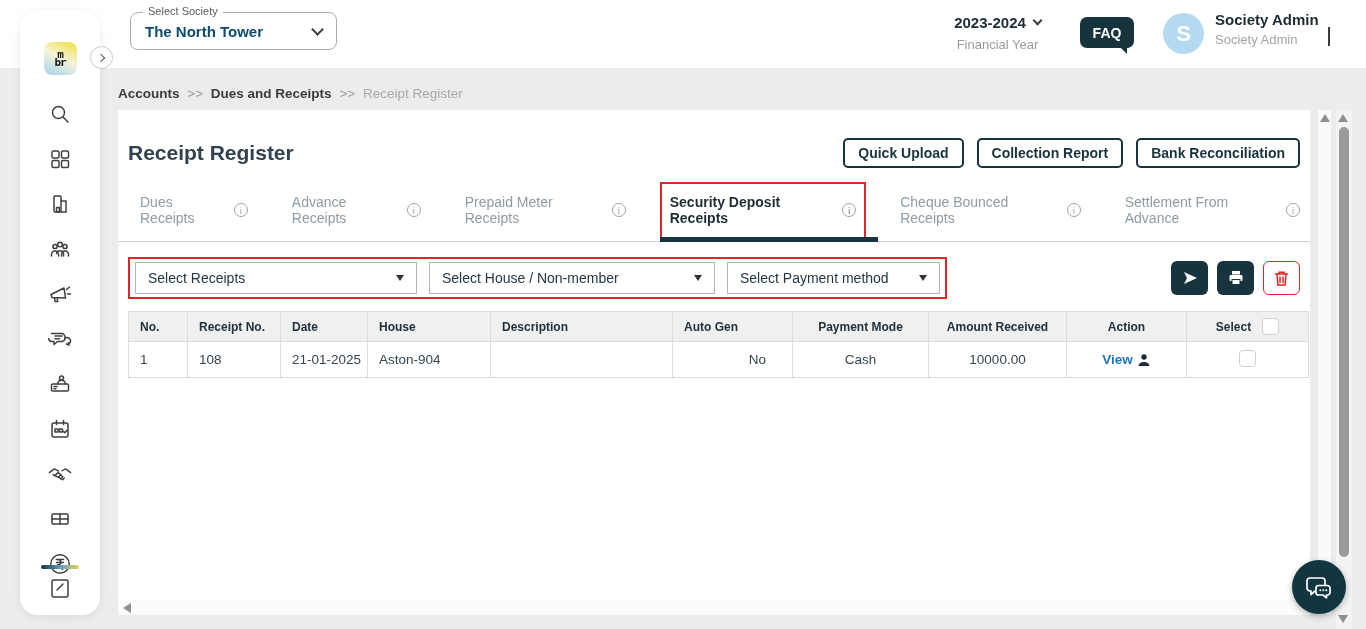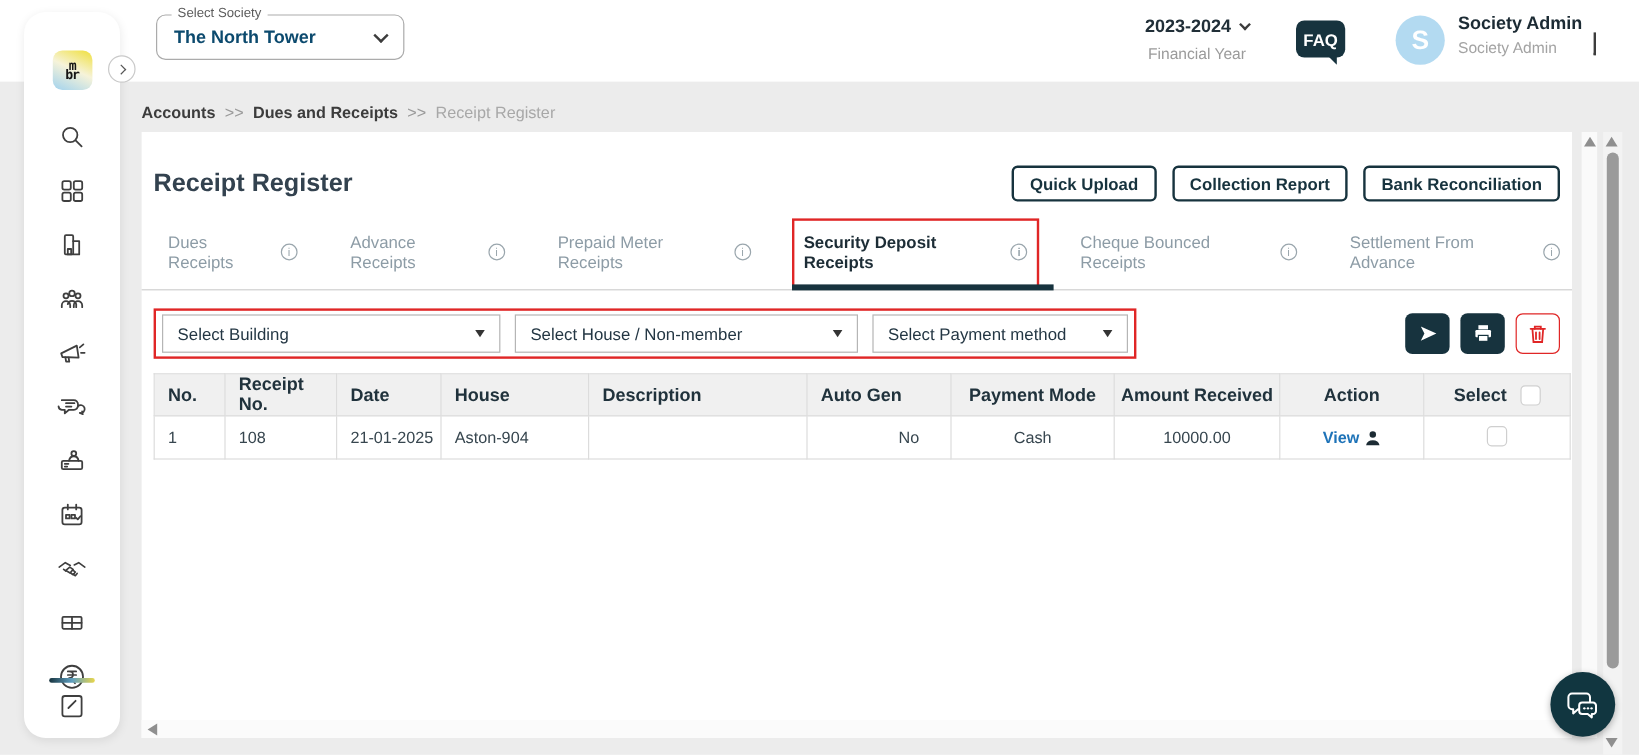--- a/index.html
+++ b/index.html
@@ -13,21 +13,21 @@
     justify-content:space-between; padding:0 14px; cursor:pointer; background:#fff;gap:48px; }
   .society-select .legend { position:absolute; top:-8px; left:12px; background:#fff; padding:0 5px;
     font-size:11px; color:#5c5c5c; }
   .society-select .value { font-size:15px; font-weight:700; color:#0c4a6e; }
   .chev { width:9px; height:9px; border-right:2px solid #3c3c3c; border-bottom:2px solid #3c3c3c;
     transform:rotate(45deg); margin-top:-4px; }
   .fy-block { position:absolute; left:940px; top:14px; width:115px; text-align:center; }
   .fy-top { display:inline-flex; align-items:center; gap:8px; font-size:15px; font-weight:700; color:#212f38; cursor:pointer; }
   .fy-top .chev { width:7px; height:7px; border-width:2px; }
   .fy-label { font-size:13px; color:#9b9b9b; margin-top:5px; }
-  .faq-badge { position:absolute; left:1080px; top:17px; width:41px; height:31px; background:#17333e;
+  .faq-badge { position:absolute; left:1080px; top:17px; width:54px; height:31px; background:#17333e;
     color:#fff; font-weight:700; font-size:14px; border-radius:7px; display:flex; align-items:center;
     justify-content:center; cursor:pointer; }
   .faq-badge::after { content:""; position:absolute; bottom:-6px; right:7px; border-left:8px solid transparent;
     border-top:8px solid #17333e; }
   .avatar { position:absolute; left:1163px; top:13px; width:41px; height:41px; border-radius:50%;
     background:#b3daf1; color:#fff; font-size:22px; font-weight:700; display:flex; align-items:center;
     justify-content:center; cursor:pointer; }
   .user-block { position:absolute; left:1215px; top:11px; }
   .user-name { font-size:15px; font-weight:700; color:#1c2b34; }
   .user-role { font-size:13px; color:#a3a3a3; margin-top:4px; }
@@ -87,21 +87,21 @@
     border-top:6px solid #343434; }
   .filter-actions { display:flex; gap:9px; }
   .icon-btn { width:37px; height:34px; border-radius:6px; border:none; display:flex; align-items:center;
     justify-content:center; cursor:pointer; }
   .icon-btn.dark { background:#17333e; }
   .icon-btn.danger { background:#fff; border:1.5px solid #e02626; }
 
   
   table { border-collapse:collapse; margin:12px 0 0 10px; width:1180px; table-layout:fixed; font-size:13.5px; }
   th,td { border:1px solid #dcdcdc; height:30px; color:#20323c; }
-  th { background:#f0f0f0; font-weight:700; font-size:15px; }
+  th { background:#f0f0f0; font-weight:700; font-size:12px; }
   td { height:36px; color:#37464f; }
   .al { text-align:left; padding-left:11px; }
   .ac { text-align:center; }
   .ar { text-align:right; padding-right:26px; }
   .hl { text-align:left; padding-left:11px; }
   .select-head { display:flex; align-items:center; justify-content:center; gap:11px; }
   .checkbox { width:17px; height:17px; border:1.5px solid #cfcfcf; border-radius:4px; background:#fff;
     display:inline-block; cursor:pointer; }
   .view-cell { display:inline-flex; align-items:center; gap:4px; cursor:pointer; }
   .view-link { color:#1e73b8; font-weight:600; }
@@ -297,21 +297,21 @@
     </div>
     <div class="tab">
       <span>Settlement From Advance</span>
       <span class="info-i">i</span>
     </div>
   </div>
 
   <div class="filter-row">
     <div class="filters-annotated">
       <div class="select-box sb-1">
-        <span>Select Building</span>
+        <span>Select Receipts</span>
         <span class="dd-arrow"></span>
       </div>
       <div class="select-box sb-2">
         <span>Select House / Non-member</span>
         <span class="dd-arrow"></span>
       </div>
       <div class="select-box sb-3">
         <span>Select Payment method</span>
         <span class="dd-arrow"></span>
       </div>

